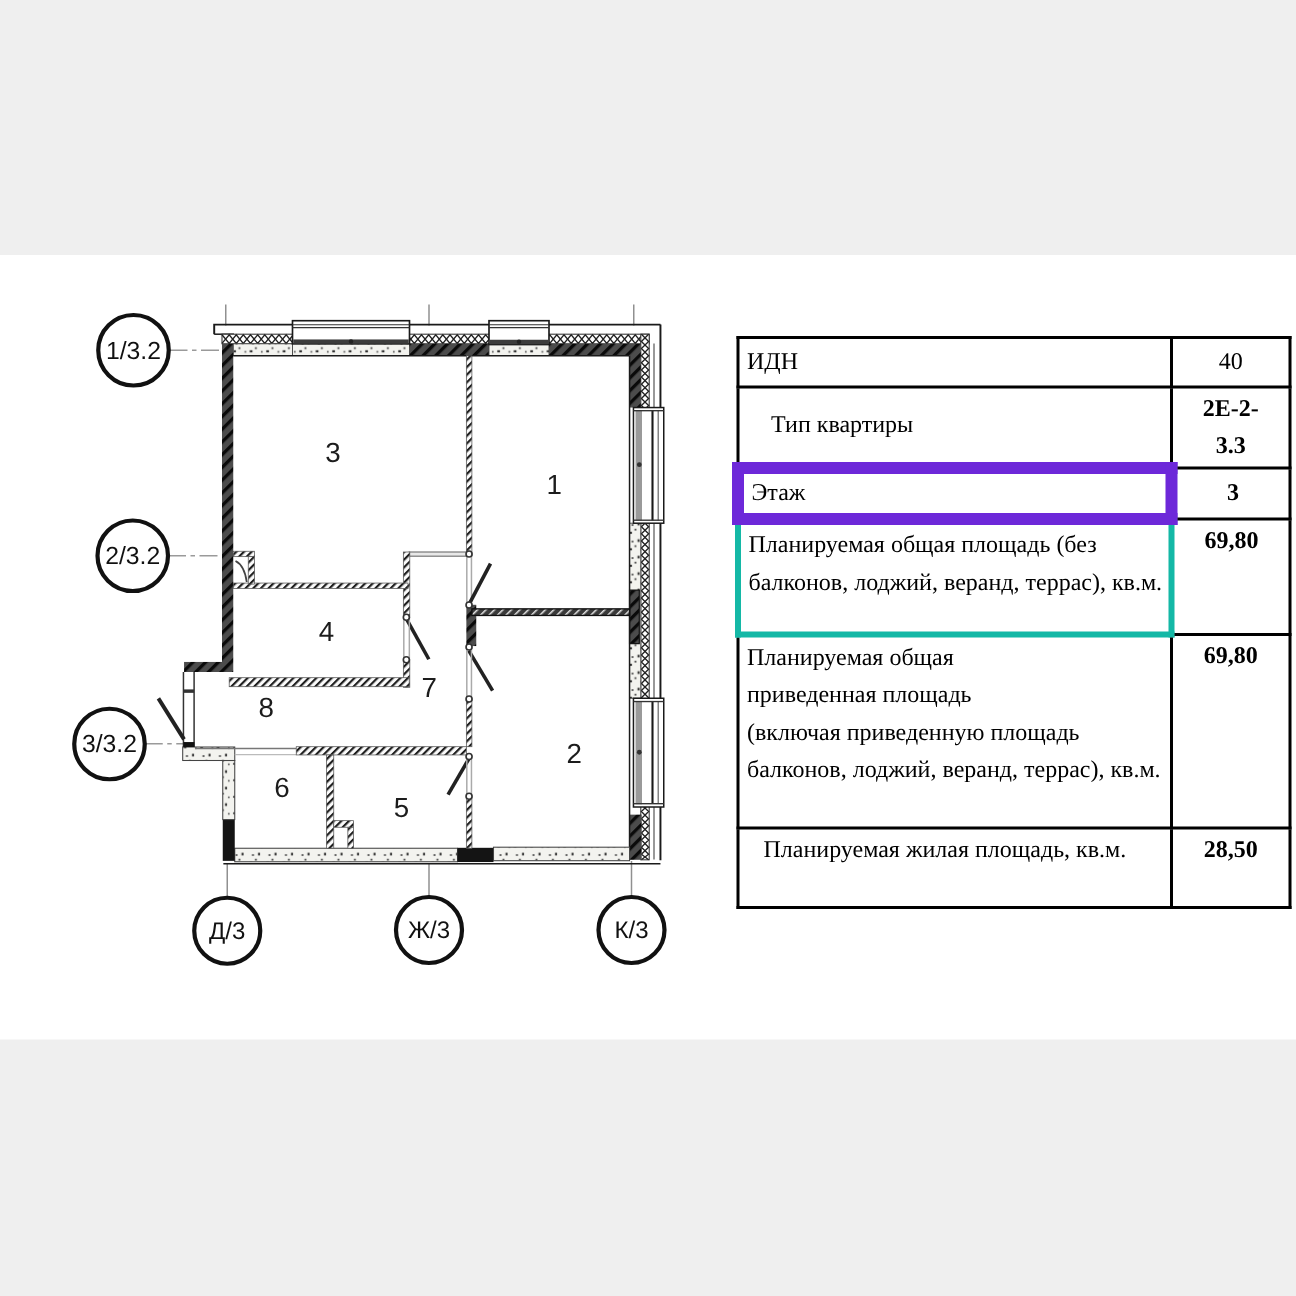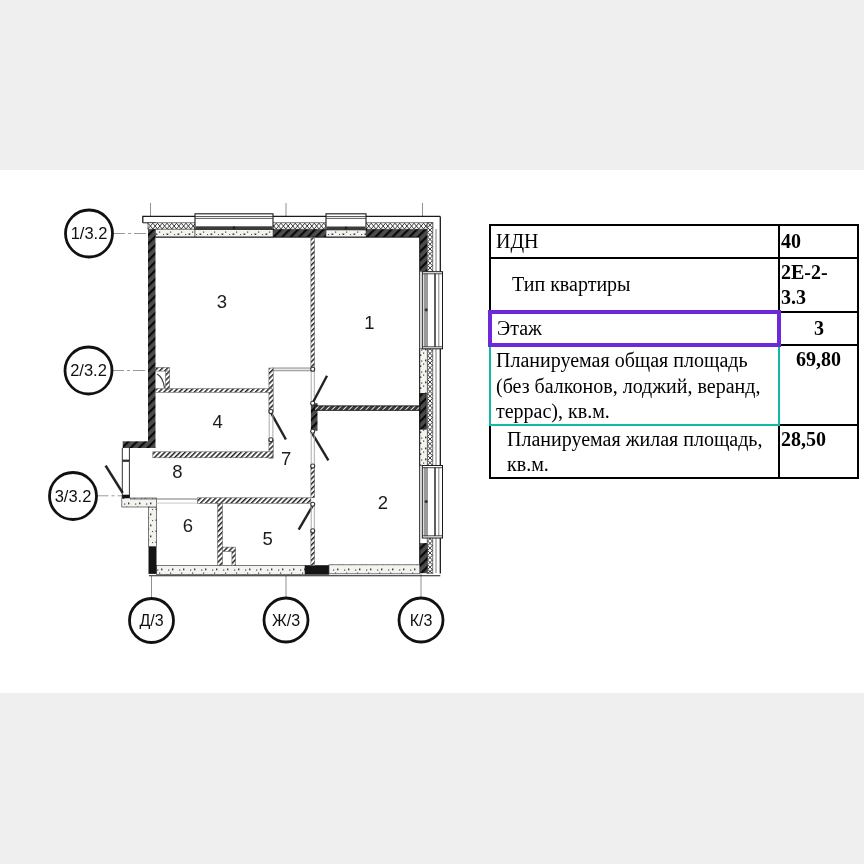--- a/index.html
+++ b/index.html
@@ -237,45 +237,49 @@
 <circle cx="151.5" cy="620.5" r="22" fill="#fff" stroke="#111" stroke-width="2.8"></circle>
 <text x="151.5" y="626.0" font-family="Liberation Sans, sans-serif" font-size="16" fill="#111" text-anchor="middle">Д/3</text>
 
 <circle cx="286" cy="620" r="22" fill="#fff" stroke="#111" stroke-width="2.8"></circle>
 <text x="286" y="625.5" font-family="Liberation Sans, sans-serif" font-size="16" fill="#111" text-anchor="middle">Ж/3</text>
 
 <circle cx="421" cy="620" r="22" fill="#fff" stroke="#111" stroke-width="2.8"></circle>
 <text x="421" y="625.5" font-family="Liberation Sans, sans-serif" font-size="16" fill="#111" text-anchor="middle">К/3</text>
 </svg>
 
-<table style="position:absolute;left:488px;top:224px;transform:translateZ(0);border-collapse:collapse;table-layout:fixed;width:368px;font-family:'Liberation Serif',serif;font-size:20px;color:#000;line-height:25.2px">
+<table style="position:absolute;left:488px;top:224px;transform:translateZ(0);border-collapse:collapse;table-layout:fixed;width:368px;font-family:'Liberation Serif',serif;font-size:16px;color:#000;line-height:25.2px">
 <colgroup>
       <col style="width:289px">
       <col style="width:79px">
     </colgroup>
 <tbody>
 
 <tr style="height:33px">
         <td style="border:2px solid #000;padding:0 0 0 5px">ИДН</td>
-        <td style="border:2px solid #000;font-weight:bold">40</td>
+        <td style="border:2px solid #000;text-align:center;font-weight:normal">40</td>
       </tr>
 
 <tr style="height:54px">
         <td style="border:2px solid #000;padding:0 0 0 21px">Тип квартиры</td>
-        <td style="border:2px solid #000;font-weight:bold">2Е-2-<br>3.3</td>
+        <td style="border:2px solid #000;text-align:center;font-weight:bold">2Е-2-<br>3.3</td>
       </tr>
 
 <tr style="height:33px">
-        <td style="border:4px solid #6d28d9;padding:0 0 0 5px">Этаж</td>
+        <td style="border:8px solid #6d28d9;padding:0 0 0 5px">Этаж</td>
         <td style="border:2px solid #000;text-align:center;font-weight:bold">3</td>
       </tr>
 
 <tr style="height:77px">
-        <td style="border:2px solid #14b8a6;padding:1px 2px 0 5px;vertical-align:top">Планируемая общая площадь (без балконов, лоджий, веранд, террас), кв.м.</td>
+        <td style="border:4px solid #14b8a6;padding:1px 2px 0 5px;vertical-align:top">Планируемая общая площадь (без балконов, лоджий, веранд, террас), кв.м.</td>
         <td style="border:2px solid #000;text-align:center;font-weight:bold;vertical-align:top;padding-top:1px">69,80</td>
       </tr>
 
+<tr style="height:129px">
+        <td style="border:2px solid #000;padding:1px 2px 0 5px;vertical-align:top">Планируемая общая<br>приведенная площадь<br>(включая приведенную площадь балконов, лоджий, веранд, террас), кв.м.</td>
+        <td style="border:2px solid #000;text-align:center;font-weight:bold;vertical-align:top;padding-top:1px">69,80</td>
+      </tr>
 
 <tr style="height:53px">
         <td style="border:2px solid #000;padding:1px 2px 0 16px;vertical-align:top">Планируемая жилая площадь, кв.м.</td>
-        <td style="border:2px solid #000;font-weight:bold;vertical-align:top;padding-top:1px">28,50</td>
+        <td style="border:2px solid #000;text-align:center;font-weight:bold;vertical-align:top;padding-top:1px">28,50</td>
       </tr>
 </tbody>
   </table>
 </body></html>

